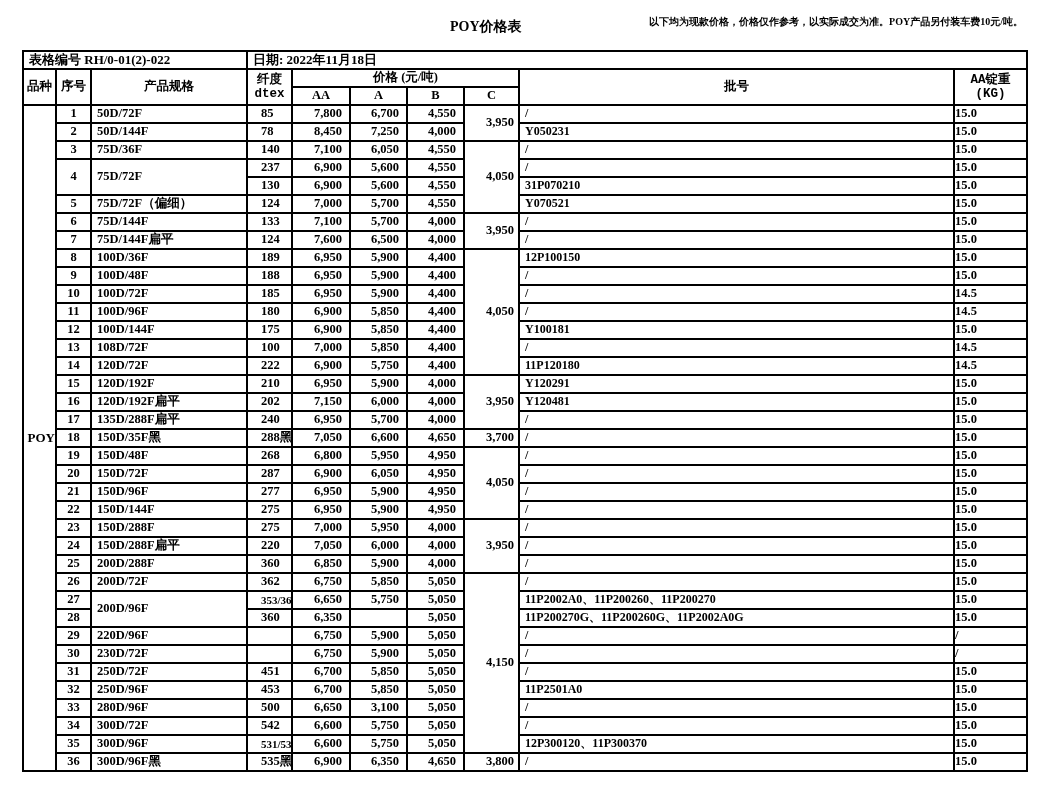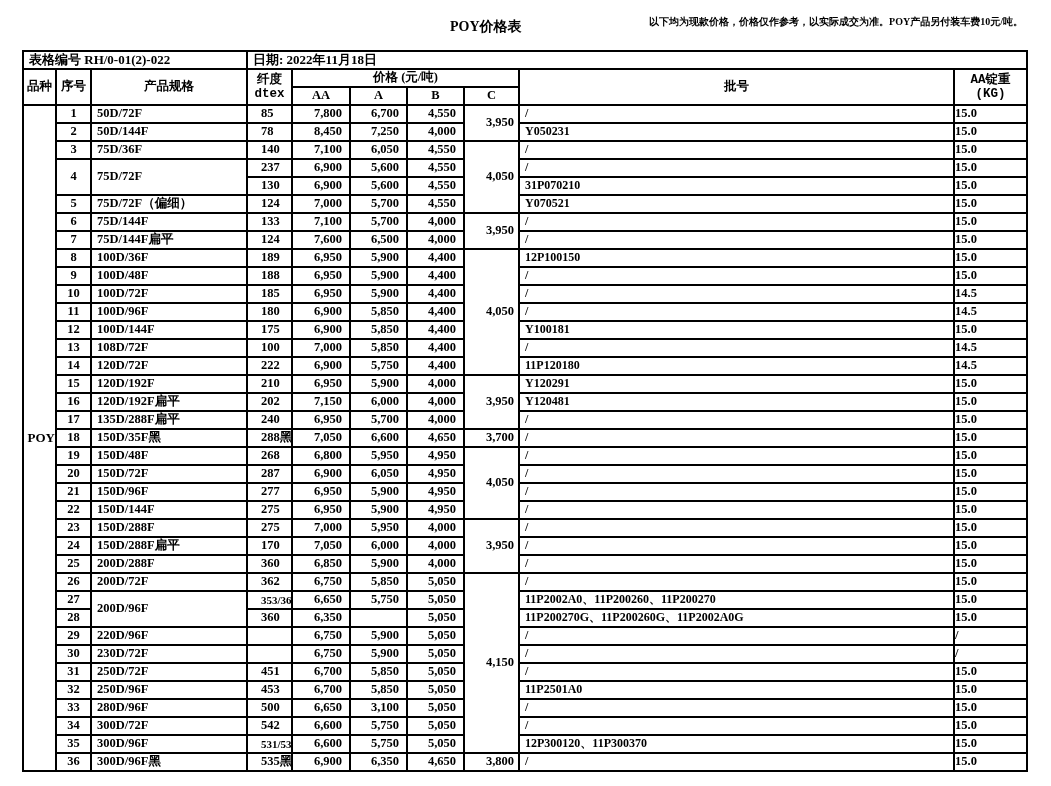--- a/index.html
+++ b/index.html
@@ -332,21 +332,21 @@
           <td class="price">7,000</td>
           <td class="price">5,950</td>
           <td class="price">4,000</td>
           <td class="cprice" rowspan="3">3,950</td>
           <td class="batch">/</td>
           <td class="wt">15.0</td>
         </tr>
         <tr>
           <td class="num">24</td>
           <td class="spec">150D/288F扁平</td>
-          <td class="dtex">170</td>
+          <td class="dtex">220</td>
           <td class="price">7,050</td>
           <td class="price">6,000</td>
           <td class="price">4,000</td>
           <td class="batch">/</td>
           <td class="wt">15.0</td>
         </tr>
         <tr>
           <td class="num">25</td>
           <td class="spec">200D/288F</td>
           <td class="dtex">360</td>

